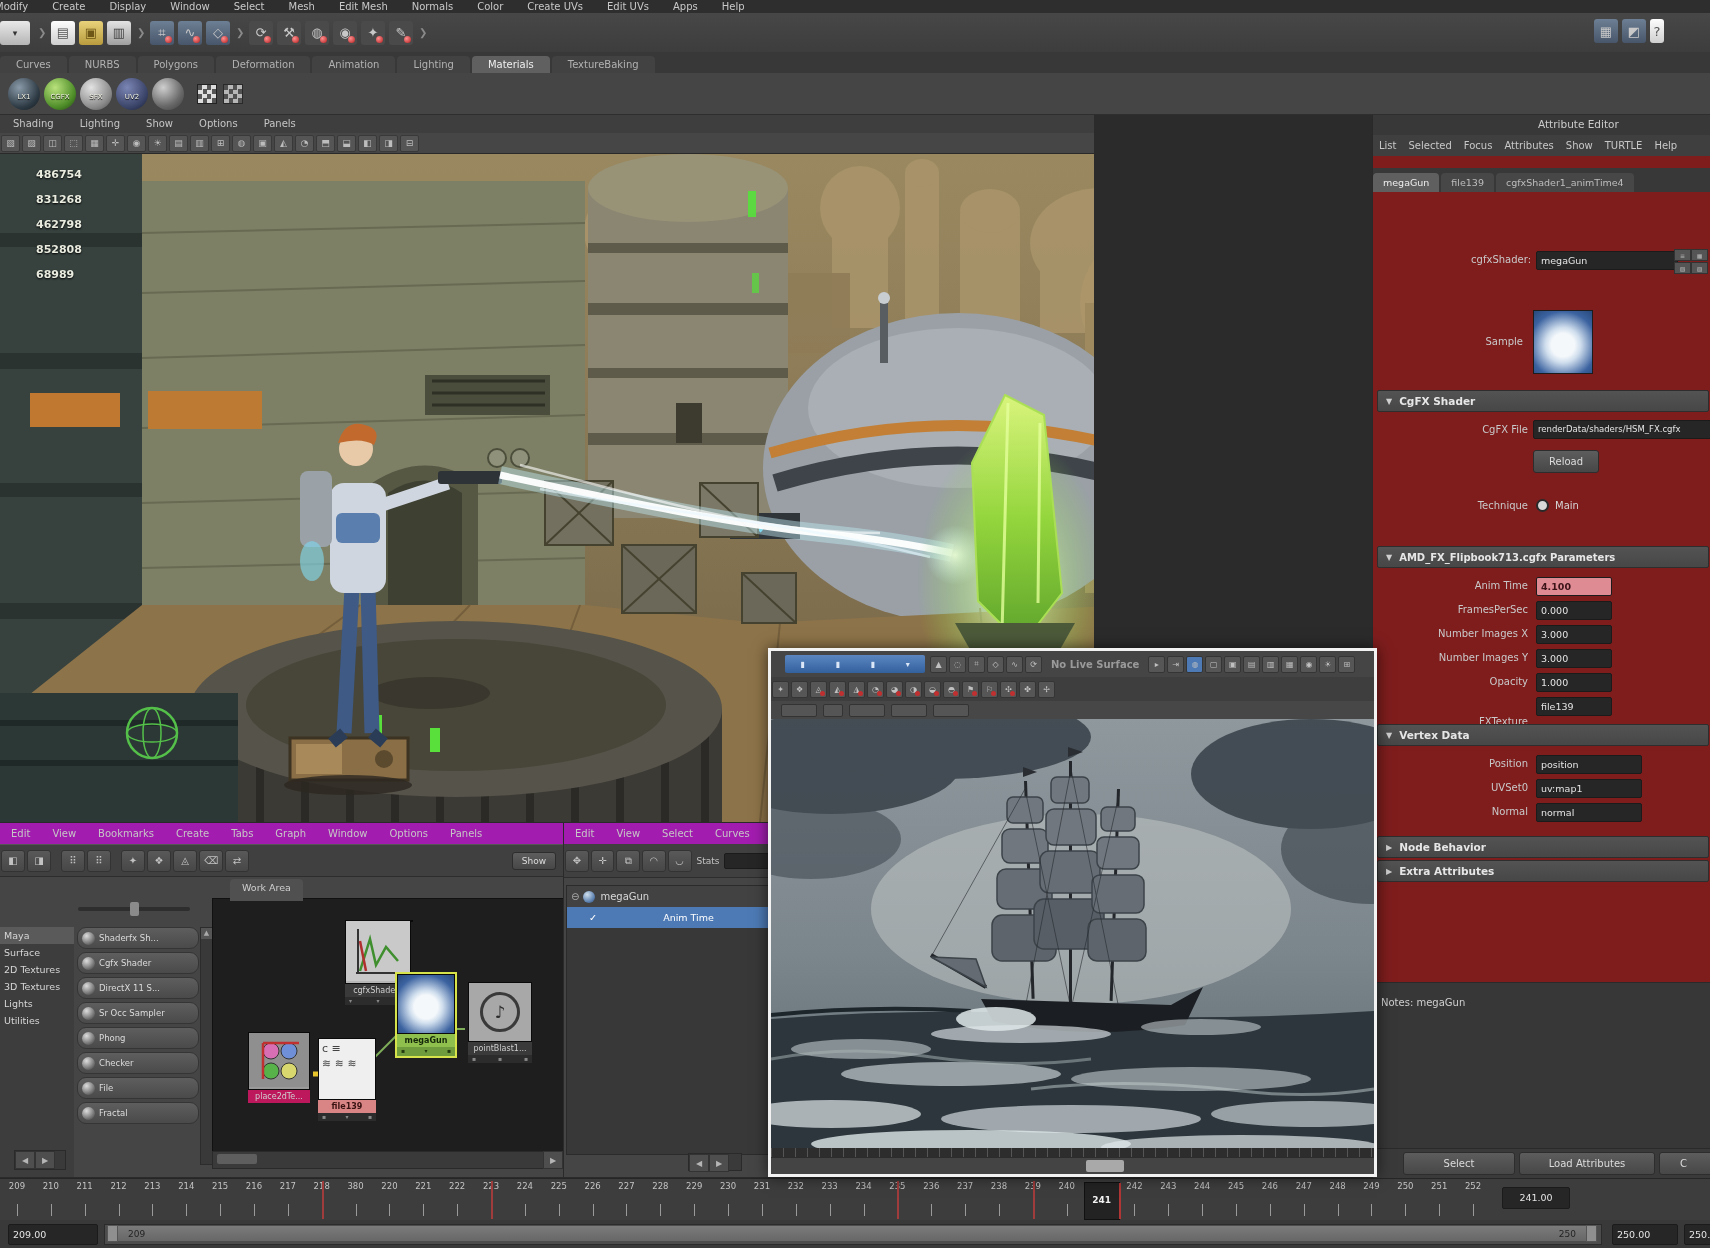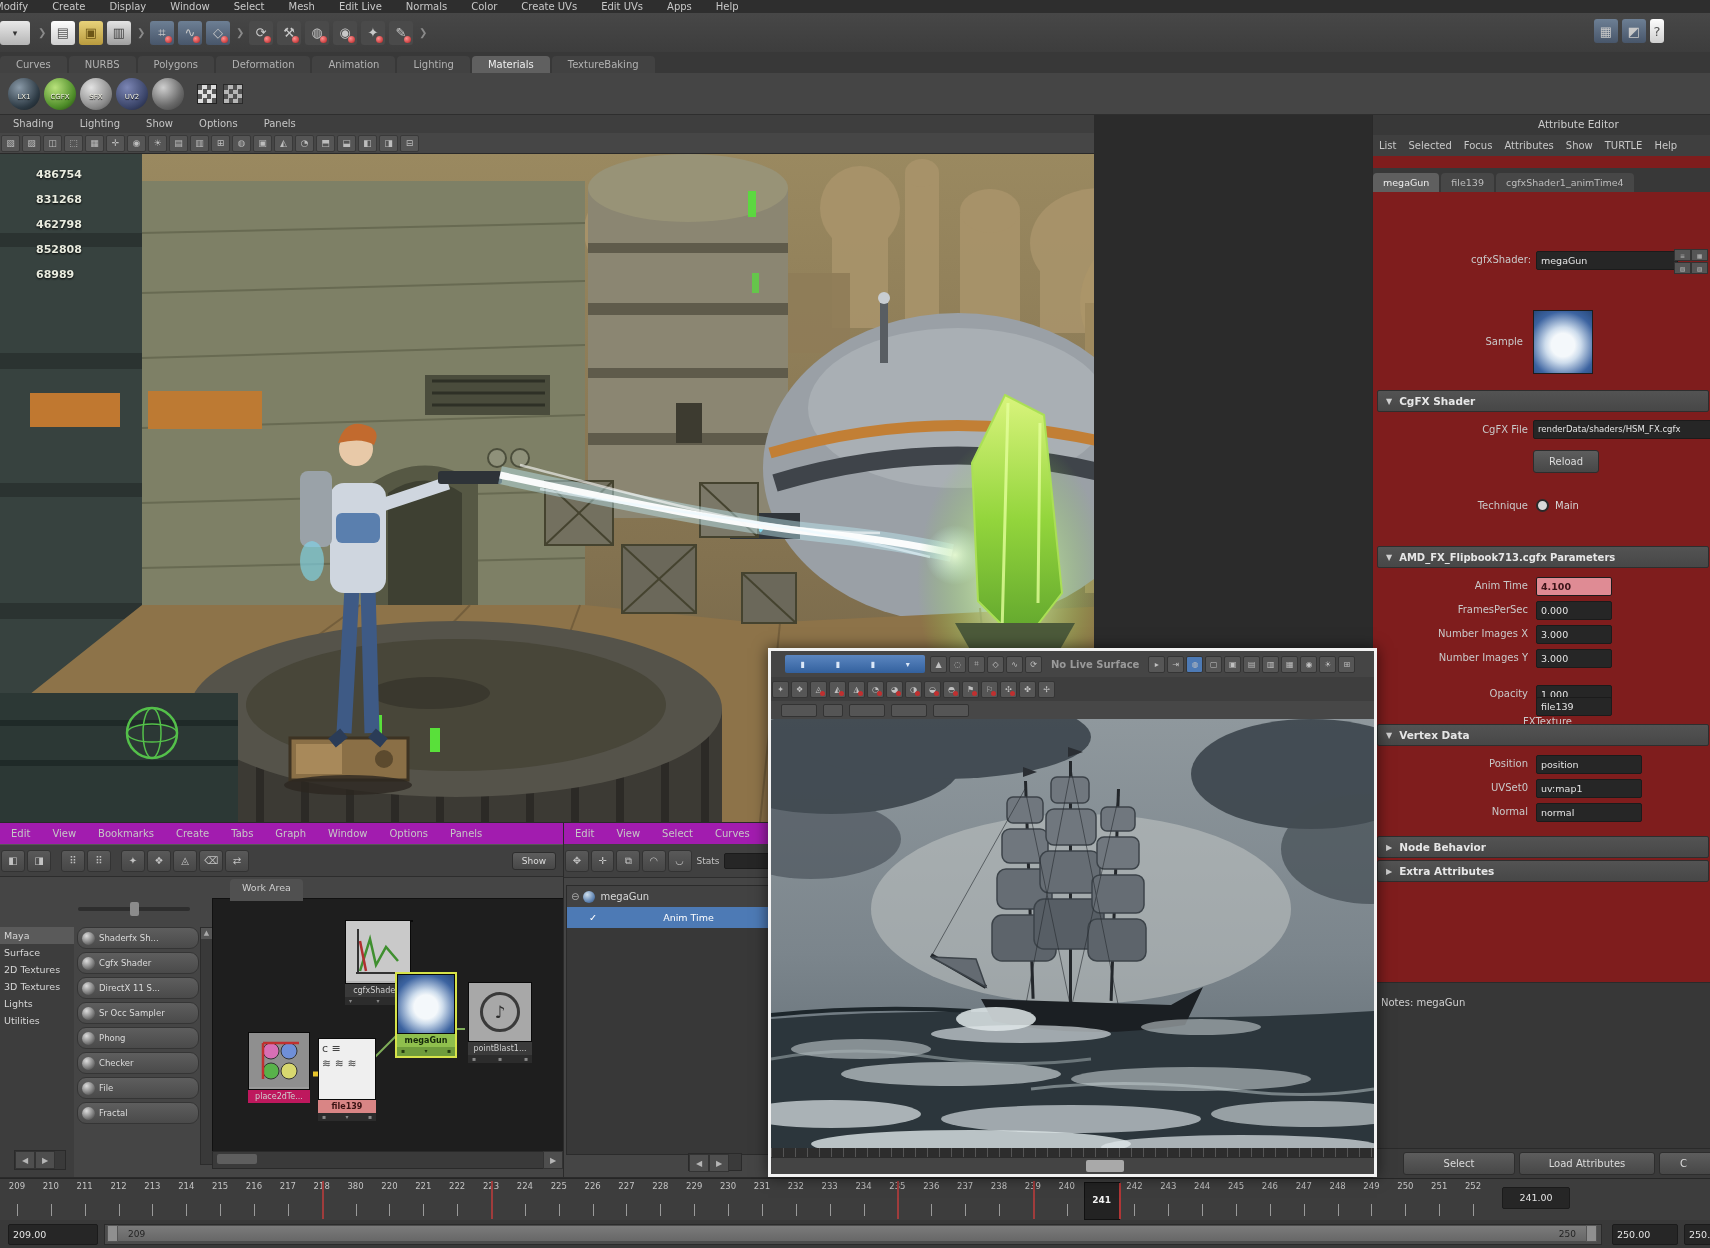--- a/index.html
+++ b/index.html
@@ -149,21 +149,21 @@
 </head>
 <body>
 
 <div id="menubar" class="abs clip">
     <span style="margin-left: -17px;">Modify</span>
     <span>Create</span>
     <span>Display</span>
     <span>Window</span>
     <span>Select</span>
     <span>Mesh</span>
-    <span>Edit Live</span>
+    <span>Edit Mesh</span>
     <span>Normals</span>
     <span>Color</span>
     <span>Create UVs</span>
     <span>Edit UVs</span>
     <span>Apps</span>
     <span>Help</span>
   </div>
 
 <div id="statusline" class="abs clip">
   <div class="maskdrop">▾</div>
@@ -825,26 +825,26 @@
         <div class="aefield" style="left: 163px; top: 1px; width: 66px;">0.000</div>
       </div>
       <div style="position: absolute; left: 0px; top: 48px; width: 338px; height: 24px;">
         <div class="aelabel" style="left: 5px; top: 4px;">Number Images X</div>
         <div class="aefield" style="left: 163px; top: 1px; width: 66px;">3.000</div>
       </div>
       <div style="position: absolute; left: 0px; top: 72px; width: 338px; height: 24px;">
         <div class="aelabel" style="left: 5px; top: 4px;">Number Images Y</div>
         <div class="aefield" style="left: 163px; top: 1px; width: 66px;">3.000</div>
       </div>
-      <div style="position: absolute; left: 0px; top: 108px; width: 338px; height: 24px;">
+      <div style="position: absolute; left: 0px; top: 96px; width: 338px; height: 24px;">
         <div class="aelabel" style="left: 5px; top: 4px;">Opacity</div>
         <div class="aefield" style="left: 163px; top: 1px; width: 66px;">1.000</div>
       </div>
       <div style="position: absolute; left: 0px; top: 120px; width: 338px; height: 24px;">
-        <div class="aelabel" style="left: 5px; top: 20px; padding-left: 44px;">FXTexture</div>
+        <div class="aelabel" style="left: 5px; top: 20px;">FXTexture</div>
         <div class="aefield" style="left: 163px; top: 1px; width: 66px;">file139</div>
       </div>
     </div>
 
   <div class="aesection" style="top:610px;">
     <b>▼</b>
       <span>Vertex Data</span>
   </div>
   <div id="aevertex" class="abs" style="left:0;top:640px;width:338px;">
       <div style="position: absolute; left: 0px; top: 0px; width: 338px; height: 24px;">

